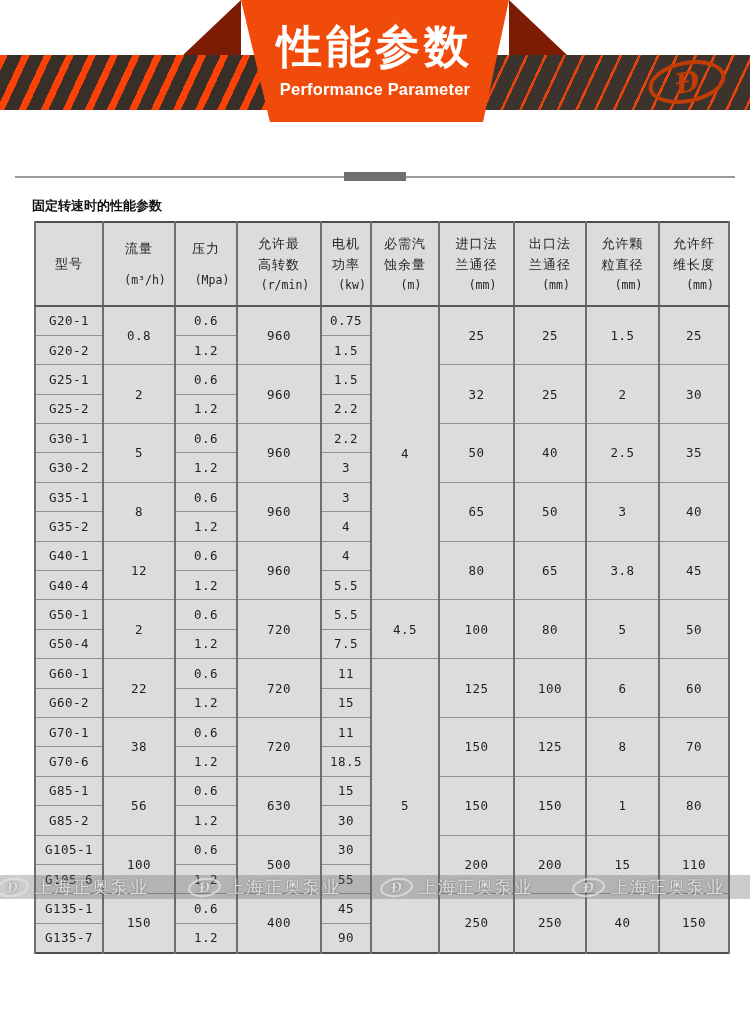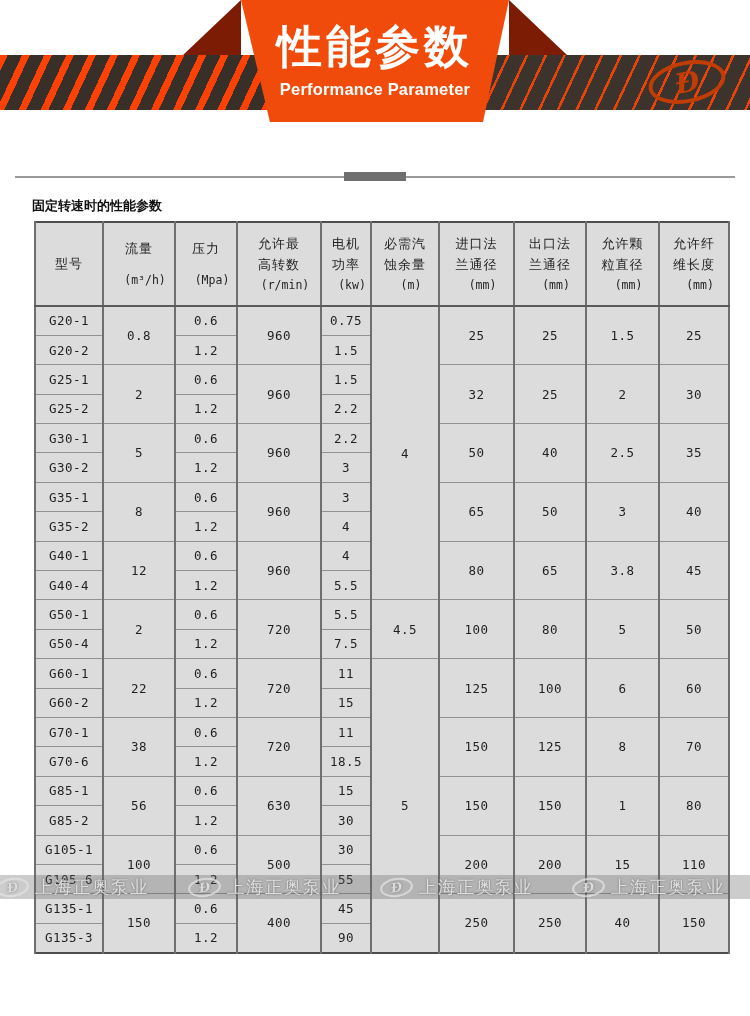--- a/index.html
+++ b/index.html
@@ -351,21 +351,21 @@
           <td class="num" rowspan="2">150</td>
           <td class="num">0.6</td>
           <td class="num" rowspan="2">400</td>
           <td class="num">45</td>
           <td class="num" rowspan="2">250</td>
           <td class="num" rowspan="2">250</td>
           <td class="num" rowspan="2">40</td>
           <td class="num" rowspan="2">150</td>
         </tr>
         <tr>
-          <td class="model">G135-3</td>
+          <td class="model">G135-7</td>
           <td class="num">1.2</td>
           <td class="num">90</td>
         </tr>
       </tbody>
     </table>
   </div>
 
   <div class="wm-band">
     <div class="wm-item">
       <span class="wm-logo">Ð</span>

